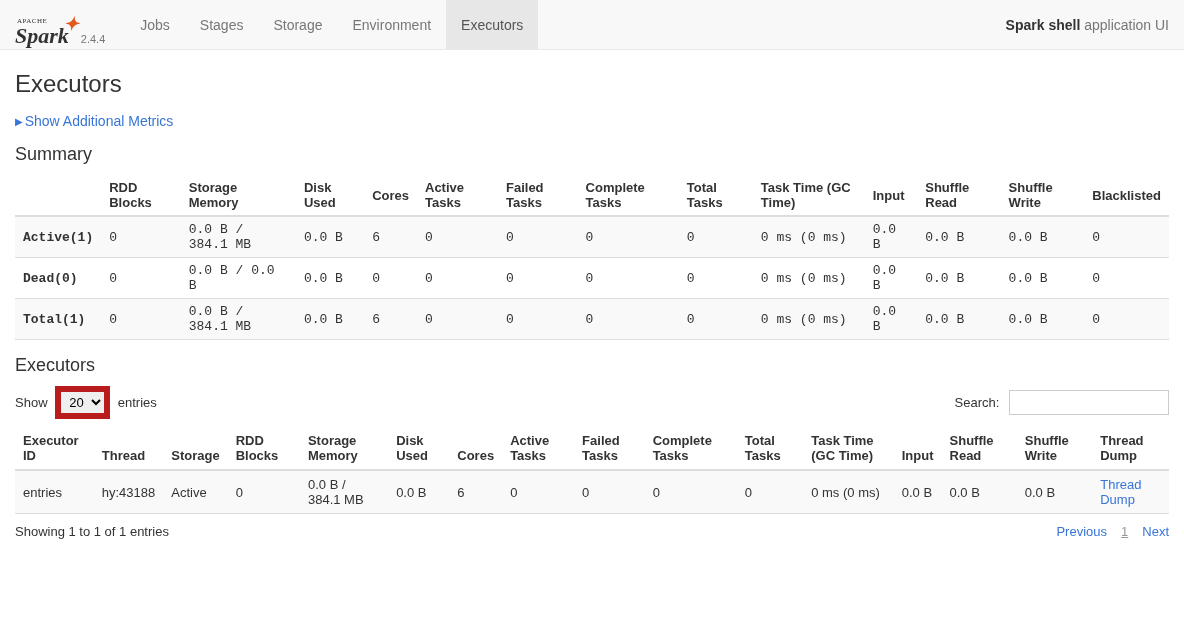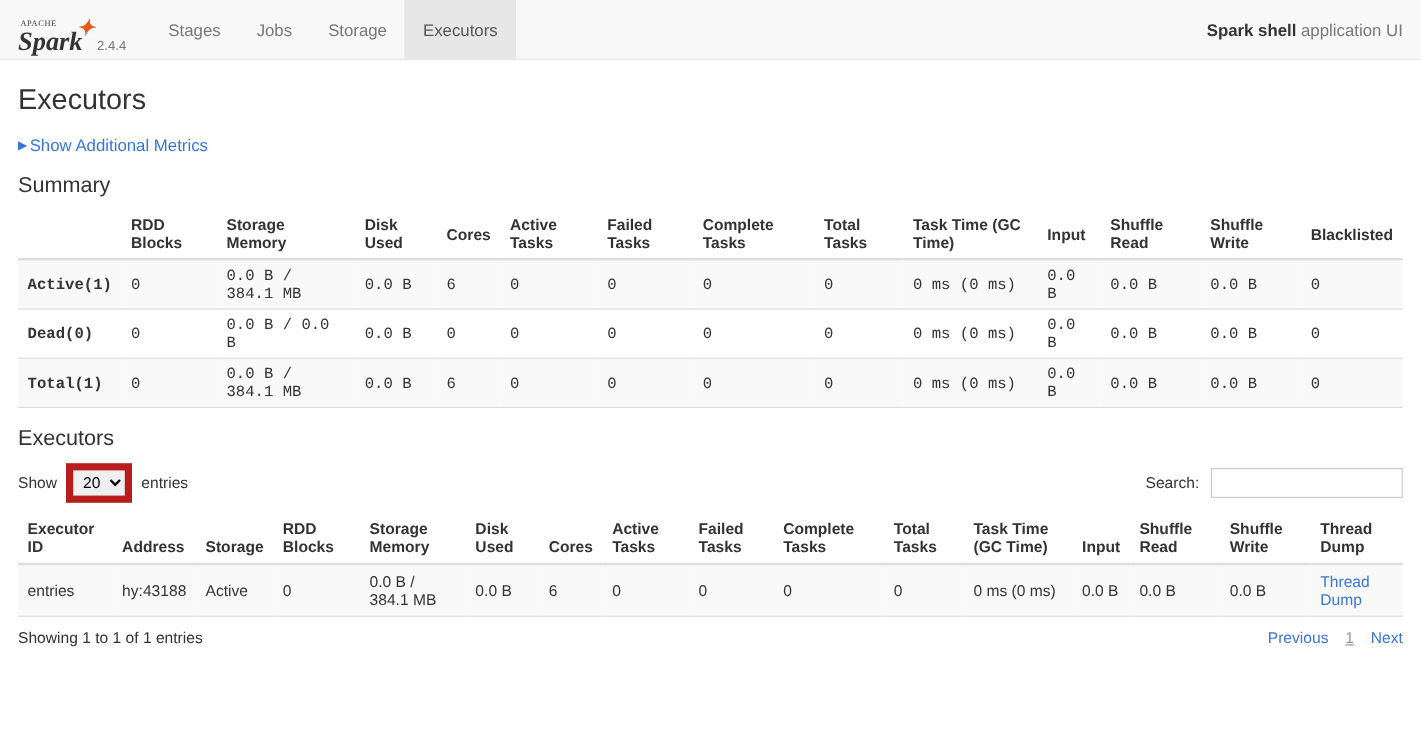--- a/index.html
+++ b/index.html
@@ -58,27 +58,30 @@
   <div class="navbar-brand">
     <span class="logo">
       <span class="logo-apache">APACHE</span>
       <span>Spark</span>
       <span class="logo-star">✦</span>
     </span>
     <span class="version">2.4.4</span>
   </div>
   <ul class="nav-tabs">
     <li>
+        <a>Jobs</a>
+      </li>
+    <li>
         <a>Stages</a>
       </li>
     <li>
-        <a>Jobs</a>
-      </li>
-    <li>
         <a>Storage</a>
+      </li>
+    <li>
+        <a>Environment</a>
       </li>
     <li class="active">
         <a>Executors</a>
       </li>
   </ul>
   <div class="app-name">
     <strong>Spark shell</strong>
     <span>application UI</span>
   </div>
 </div>
@@ -177,21 +180,21 @@
     <div class="dt-filter">
       <span>Search:</span>
       <input type="text" style="">
     </div>
   </div>
 
   <table class="exec-table">
     <thead>
       <tr id="exec-head-row">
           <th>Executor ID</th>
-          <th>Address</th>
+          <th>Thread</th>
           <th>Storage</th>
           <th>RDD Blocks</th>
           <th>Storage Memory</th>
           <th>Disk Used</th>
           <th>Cores</th>
           <th>Active Tasks</th>
           <th>Failed Tasks</th>
           <th>Complete Tasks</th>
           <th>Total Tasks</th>
           <th>Task Time (GC Time)</th>

